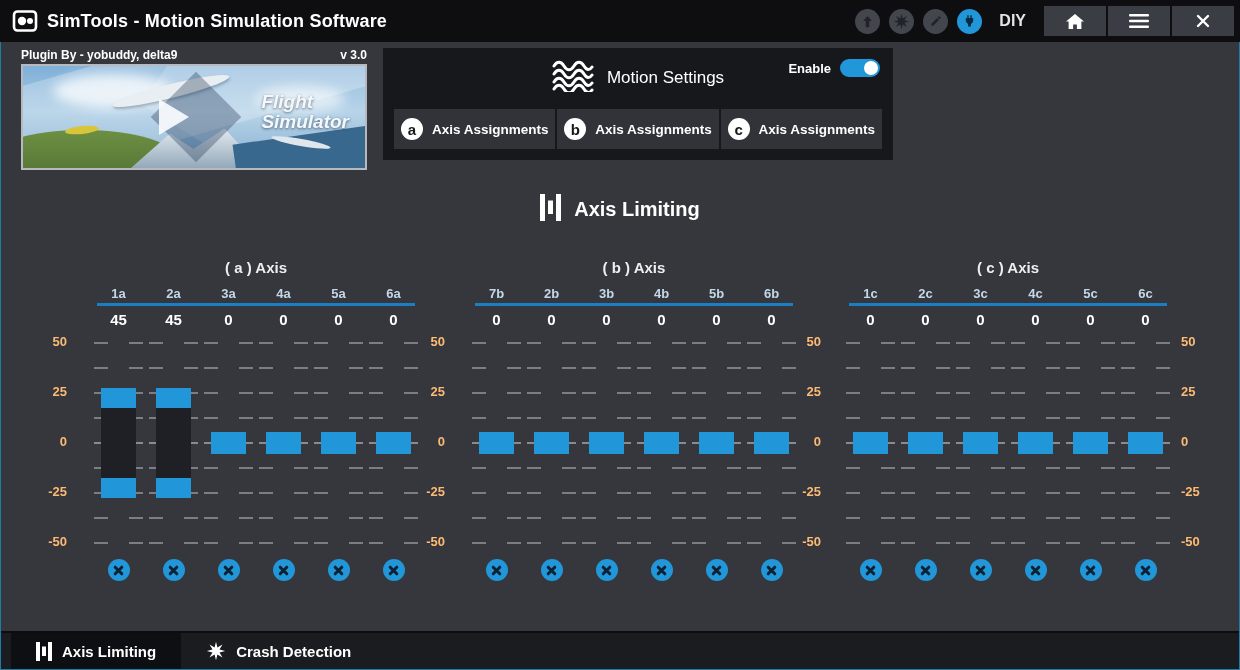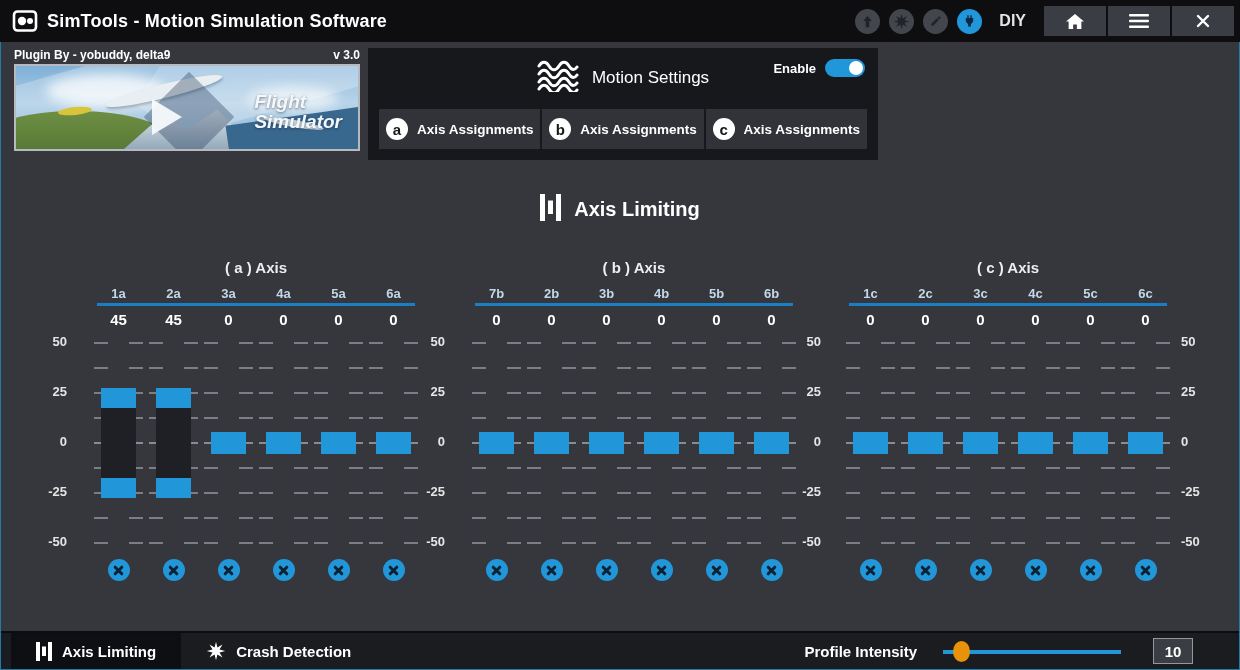--- a/index.html
+++ b/index.html
@@ -15,26 +15,26 @@
   .circle-btn { width:25px; height:25px; border-radius:50%; background:#43464d; border:none; display:flex; align-items:center; justify-content:center; margin-right:9px; cursor:pointer; padding:0; }
   .circle-btn.active { background:#2196d9; }
   .diy { color:#e3e4e6; font-weight:bold; font-size:16px; margin:0 16px 0 8px; }
   .tb-btn { width:62px; height:30px; background:#3a3d44; border:none; display:flex; align-items:center; justify-content:center; margin-left:2px; cursor:pointer; }
   .tb-btn:last-child { margin-right:6px; }
 
   
   .content { position:absolute; top:42px; left:0; right:0; bottom:0; background:#35373d;
              border-left:1px solid #1d7ca8; border-right:1px solid #1d7ca8; border-bottom:1px solid #1d7ca8; }
 
-  .top-row { position:absolute; top:6px; left:13px; right:17px; display:flex; gap:8px; align-items:flex-start; }
+  .top-row { position:absolute; top:6px; left:20px; right:17px; display:flex; gap:16px; align-items:flex-start; }
 
   
   .plugin-card { width:346px; }
   .plugin-head { display:flex; justify-content:space-between; color:#fff; font-weight:bold; font-size:12px; height:15px; }
-  .plugin-img { position:relative; margin-top:1px; height:87px; border:2px solid #b6bac0; overflow:hidden;
+  .plugin-img { position:relative; margin-top:1px; height:106px; border:2px solid #b6bac0; overflow:hidden;
                 background:linear-gradient(180deg,#7fb0d8 0%,#a8cbe4 45%,#8db6d6 70%,#6f9ec6 100%);text-decoration:underline; }
   .art { position:absolute; }
   .art-band { width:420px; height:95px; background:rgba(235,242,248,.30); transform:rotate(-16deg); top:-30px; left:-30px; }
   .art-band2 { width:260px; height:160px; background:rgba(255,255,255,.18); transform:rotate(32deg); top:-40px; right:-60px; }
   .art-cloud { width:120px; height:34px; border-radius:50%; background:rgba(255,255,255,.75); filter:blur(6px); top:8px; left:30px; }
   .art-cloud2 { width:90px; height:26px; border-radius:50%; background:rgba(255,255,255,.6); filter:blur(6px); top:20px; right:20px; }
   .art-hill { width:190px; height:60px; border-radius:50%; background:linear-gradient(180deg,#6d8f43,#4e6e30); bottom:-22px; left:-35px; }
   .art-mount { width:130px; height:42px; bottom:0; left:108px; background:linear-gradient(180deg,#e8eef3,#93a9ba);
                clip-path:polygon(0 100%,30% 18%,48% 55%,72% 6%,100% 100%); }
   .art-sea { width:150px; height:46px; bottom:-12px; right:-20px; background:#39688f; transform:rotate(-8deg); }
@@ -66,21 +66,21 @@
   .dd-value { color:#fff; font-weight:bold; font-size:13px; flex:1; }
   .profile-btn-row { display:flex; gap:2px; margin-top:6px; }
   .p-btn { flex:1; height:42px; background:#2d2f35; border:none; color:#fff; font-weight:bold; font-size:14px; cursor:pointer; }
 
   
   .axis-header { position:absolute; top:152px; left:0; right:0; display:flex; align-items:center; justify-content:center; gap:13px; }
   .axis-header .al-title { color:#fff; font-weight:bold; font-size:20px; }
 
   .axis-area { position:absolute; top:217px; left:0; width:1240px; display:flex; align-items:stretch; }
   .scale-col { position:relative; }
-  .scale-label { position:absolute; color:#e5e5e5; font-weight:bold; font-size:13px; height:16px; line-height:16px; }
+  .scale-label { position:absolute; color:#fdba74; font-weight:bold; font-size:13px; height:16px; line-height:16px; }
 
   .axis-group { width:330px; }
   .group-title { text-align:center; color:#eceef0; font-weight:bold; font-size:15px; height:18px; }
   .labels-row { margin-top:9px; display:flex; }
   .col-label { width:55px; text-align:center; color:#c3d7e6; font-weight:bold; font-size:13px; height:15px; }
   .blue-line { margin:2px 6px 0; height:3px; background:#1b7fc4; }
   .values-row { margin-top:5px; display:flex; }
   .col-value { width:55px; text-align:center; color:#fff; font-weight:bold; font-size:15px; height:18px; }
   .track-row { margin-top:4px; height:220px; display:flex; }
   .col-track { position:relative; width:55px; cursor:pointer; }
@@ -855,24 +855,16 @@
           </div>
           <div class="tab">
             <span class="tab-icon">
               <svg width="20" height="20" viewBox="0 0 24 24">
                 <polygon fill="#fff" points="23,12 16.2,13.7 19.8,19.8 13.7,16.2 12,23 10.3,16.2 4.2,19.8 7.8,13.7 1,12 7.8,10.3 4.2,4.2 10.3,7.8 12,1 13.7,7.8 19.8,4.2 16.2,10.3"></polygon>
               </svg>
             </span>
             <span>Crash Detection</span>
           </div>
         </div>
-      <div class="intensity">
-        <span class="pi-label">Profile Intensity</span>
-        <div class="pi-slider">
-          <div class="pi-track"></div>
-          <div class="pi-knob" id="pi-knob" style="left: calc(10% - 8px);"></div>
-        </div>
-        <div class="pi-value">10</div>
-      </div>
     </div>
 
   </div>
 </div>
 
 </body></html>

